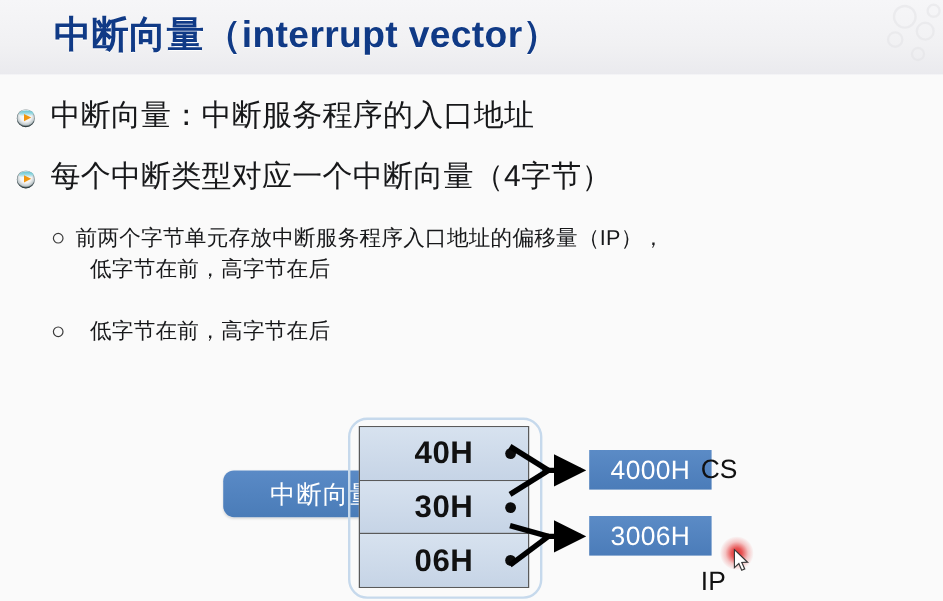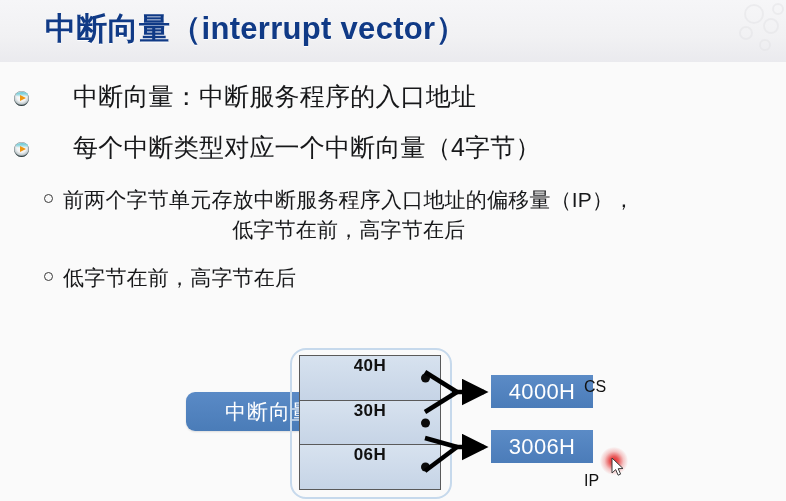--- a/index.html
+++ b/index.html
@@ -37,21 +37,21 @@
     z-index:3;
     margin-left:30px;
   }
   
   .lvl1{
     position:absolute;
     display:flex;align-items:flex-start;
     font-size:25px;color:#17181a;
     white-space:nowrap;
   }
-  .lvl1 .btxt{line-height:1;letter-spacing:.2px;margin-left:31px;}
+  .lvl1 .btxt{line-height:1;letter-spacing:.2px;}
   .bullet-icon{
     width:15px;height:15px;flex:0 0 15px;
     border-radius:50%;
     margin-right:13px;margin-top:7px;
     position:relative;
     background:radial-gradient(circle at 50% 38%, #ffffff 0%, #f3f3f3 40%, #bfc9cc 62%, #2a3638 74%, #1d2628 100%);
     box-shadow:0 0 0 .5px rgba(40,60,65,.5) inset;
   }
   .bullet-icon::before{
     content:"";position:absolute;left:1.5px;top:1px;width:12px;height:5px;
@@ -62,29 +62,29 @@
   .bullet-icon::after{
     content:"";position:absolute;left:5.6px;top:3.9px;
     width:0;height:0;
     border-left:6px solid #f0960f;
     border-top:3.6px solid transparent;
     border-bottom:3.6px solid transparent;
   }
   .lvl2{
     position:absolute;
     display:flex;align-items:flex-start;
-    font-size:21px;color:#17181a;
+    font-size:18px;color:#17181a;
   }
   .sub-bullet-icon{
     width:7px;height:7px;flex:0 0 7px;
     border:1.3px solid #3a3a3a;border-radius:50%;
     margin-right:10px;margin-top:9px;background:transparent;
   }
   .lvl2 .btxt{line-height:1.45;letter-spacing:.2px;}
-  .lvl2 .btxt .l2{display:block;margin-left:0;text-align:center;}
+  .lvl2 .btxt .l2{display:block;margin-left:12px;}
   #vec-label{
     position:absolute;left:186px;top:392px;
     width:118px;height:39px;
     background:linear-gradient(180deg,#5a8ac6 0%,#4a7cb8 100%);
     border-radius:9px;
     color:#ffffff;font-size:21px;
     display:flex;align-items:center;justify-content:center;
     letter-spacing:1px;
     box-shadow:0 1px 2px rgba(0,0,0,.12);
     padding-left:24px;
@@ -99,41 +99,41 @@
     position:absolute;left:299px;top:355px;
     width:140px;height:133px;
     border:1.6px solid #5a5a5a;
     display:flex;flex-direction:column;
     background:#cfdceb;
   }
   .vrow{
     flex:1 1 0;
     border-bottom:1.4px solid #5a5a5a;
     background:linear-gradient(180deg,#d7e2ef 0%,#c6d4e6 100%);
-    display:flex;align-items:flex-start;justify-content:center;
-    font-size:17px;font-weight:bold;color:#111;
+    display:flex;align-items:center;justify-content:center;
+    font-size:26px;font-weight:bold;color:#111;
     letter-spacing:.5px;
     position:relative;
   }
   .vrow:last-child{border-bottom:none;}
   .node-dot{
     position:absolute;right:10px;top:50%;transform:translateY(-50%);
     width:9px;height:9px;border-radius:50%;background:#0b0b0b;
   }
   .res-box{
     position:absolute;height:33px;width:102px;
     background:linear-gradient(180deg,#5b8bc6 0%,#4b7cb9 100%);
     color:#ffffff;font-size:22px;
     display:flex;align-items:center;justify-content:center;
     letter-spacing:.3px;
   }
   #res-cs{left:491px;top:375px;}
   #res-ip{left:491px;top:430px;}
   .res-name{
-    position:absolute;font-size:16px;color:#111;
+    position:absolute;font-size:22px;color:#111;
   }
   #name-cs{left:584px;top:378px;}
   #name-ip{left:584px;top:433px;margin-top:39px;}
   #connectors{position:absolute;left:0;top:0;width:786px;height:501px;pointer-events:none;}
   
   #cursor-wrap{position:absolute;left:600px;top:447px;width:34px;height:34px;}
   #cursor-glow{
     position:absolute;left:0;top:0;width:28px;height:28px;
     border-radius:50%;
     background:radial-gradient(circle at 50% 50%, rgba(226,30,30,.95) 0%, rgba(226,30,30,.75) 22%, rgba(226,40,40,.25) 48%, rgba(226,40,40,0) 72%);

